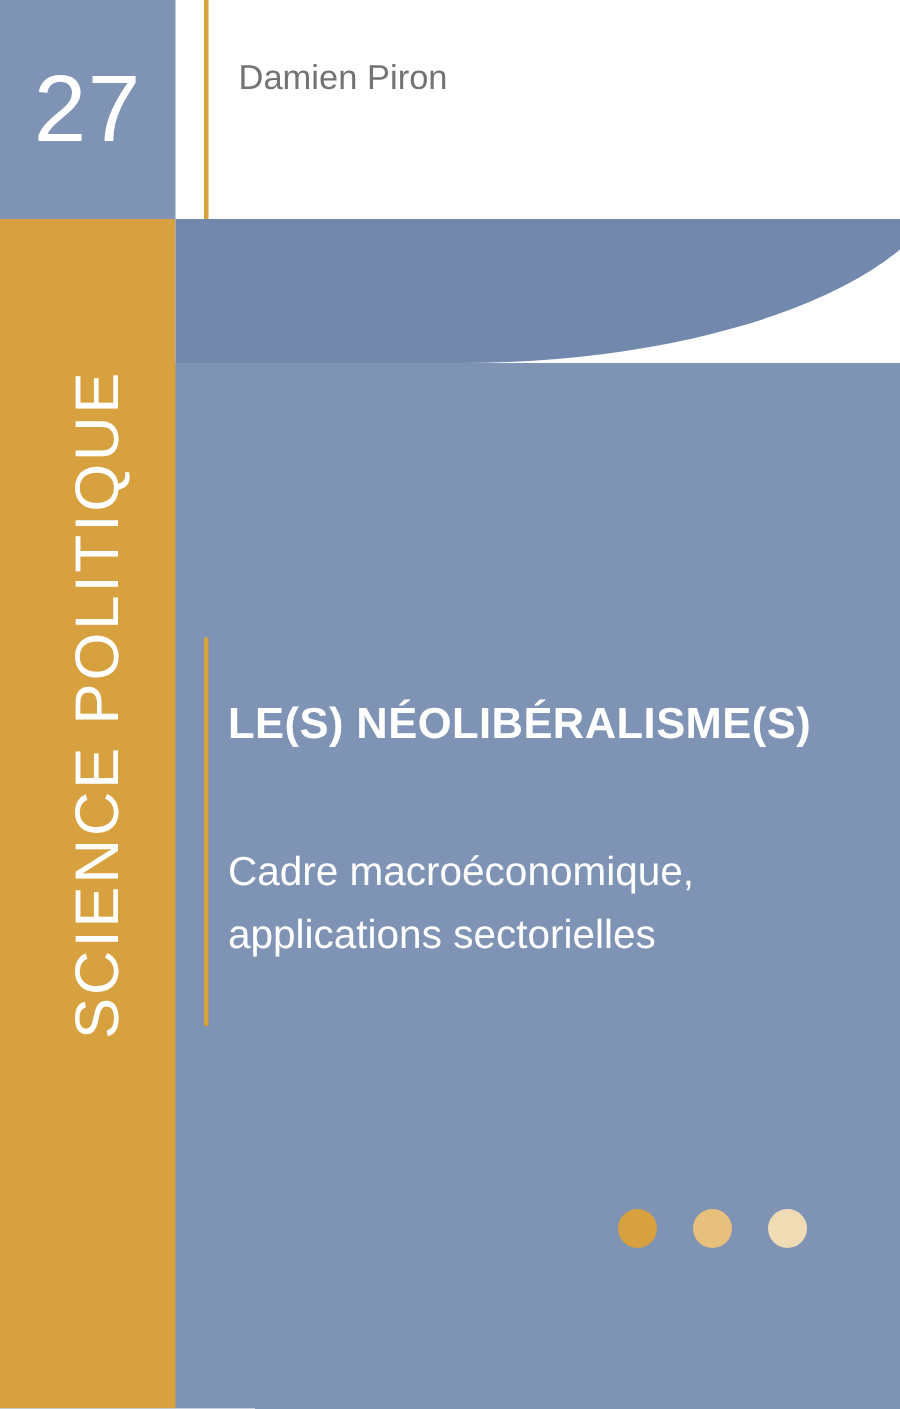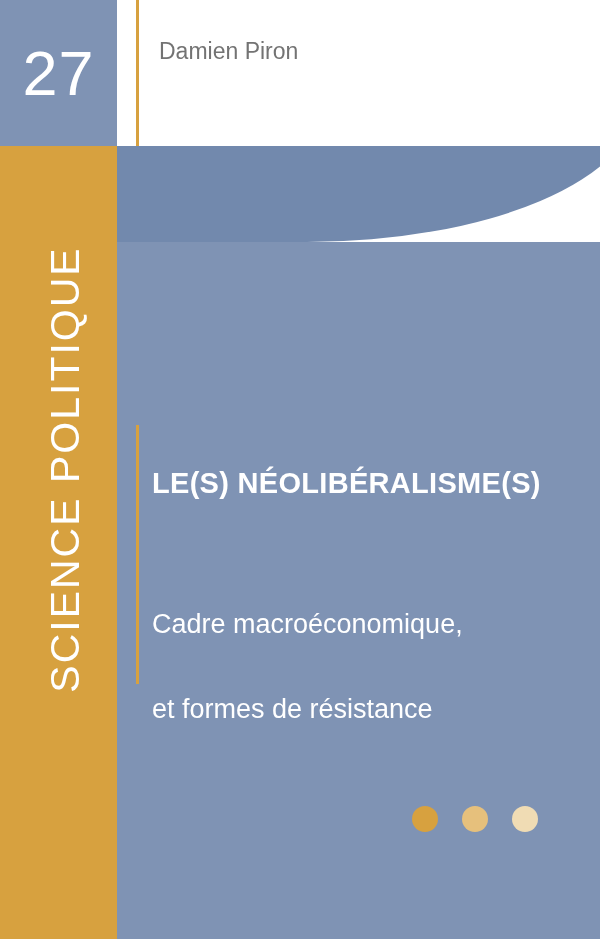--- a/index.html
+++ b/index.html
@@ -165,21 +165,21 @@
     position: absolute;
     left: 152px;
     top: 415px;
     width: 430px;
     color: #ffffff;
     font-size: 27px;
     font-weight: 400;
     line-height: 1.55;
     font-family: "Liberation Sans", sans-serif;
   }
-  .subtitle .sline { display: block; margin-top: 43px; }
+  .subtitle .sline { display: block; }
 
   
   .dots {
     position: absolute;
     left: 412px;
     top: 660px;
     width: 140px;
     height: 30px;
   }
   .dot {
@@ -219,21 +219,21 @@
     </div>
 
     <div class="title-rule"></div>
 
     <div class="main-title">
       <span class="tline">LE(S) NÉOLIBÉRALISME(S)</span>
     </div>
 
     <div class="subtitle">
       <span class="sline">Cadre macroéconomique,</span>
-      <span class="sline">et formes de résistance</span>
+      <span class="sline">applications sectorielles</span>
     </div>
 
     <div class="dots">
       <span class="dot dot-1"></span>
       <span class="dot dot-2"></span>
       <span class="dot dot-3"></span>
     </div>
 
   </div>
 </div>

